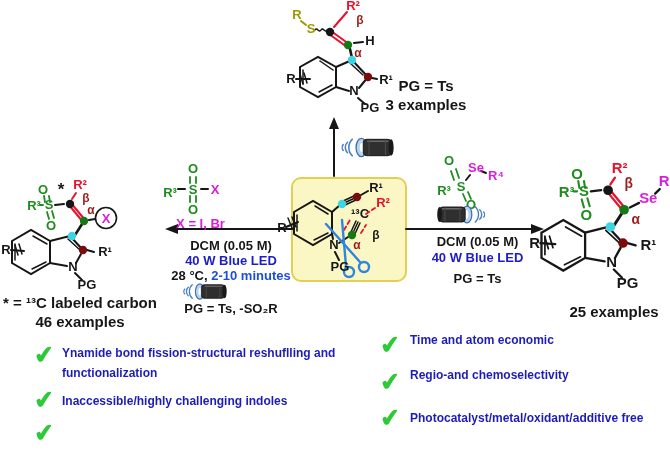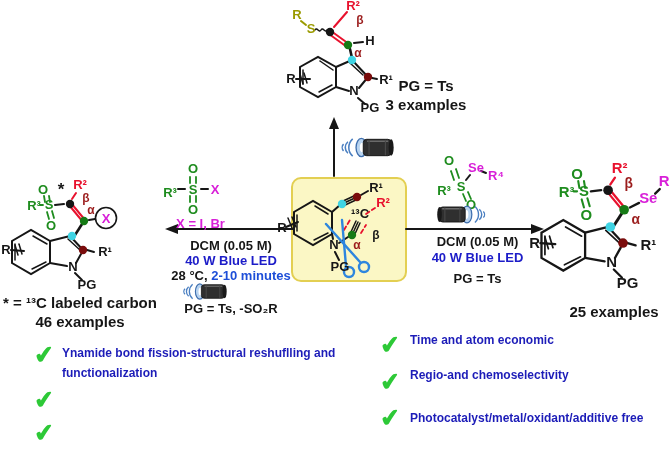--- a/index.html
+++ b/index.html
@@ -328,20 +328,21 @@
   <div class="abs cond" style="left:405px;top:234px;width:145px;">
     <div>DCM (0.05 M)</div>
     <div class="blue" style="margin-top:1px;">40 W Blue LED</div>
     <div style="margin-top:6px;">PG = Ts</div>
   </div>
 
   <div class="abs chk" style="left:34px;top:341px;">✔</div>
   <div class="abs feat" style="left:62px;top:343px;width:280px;">Ynamide bond fission-structural reshuflling and functionalization</div>
 
   <div class="abs chk" style="left:34px;top:386px;">✔</div>
+  <div class="abs feat" style="left:62px;top:391px;width:330px;">Inaccessible/highly challenging indoles</div>
 
   <div class="abs chk" style="left:34px;top:419px;">✔</div>
 
   <div class="abs chk" style="left:380px;top:331px;">✔</div>
   <div class="abs feat" style="left:410px;top:330px;width:240px;">Time and atom economic</div>
 
   <div class="abs chk" style="left:380px;top:368px;">✔</div>
   <div class="abs feat" style="left:410px;top:365px;width:250px;">Regio-and chemoselectivity</div>
 
   <div class="abs chk" style="left:380px;top:404px;">✔</div>

